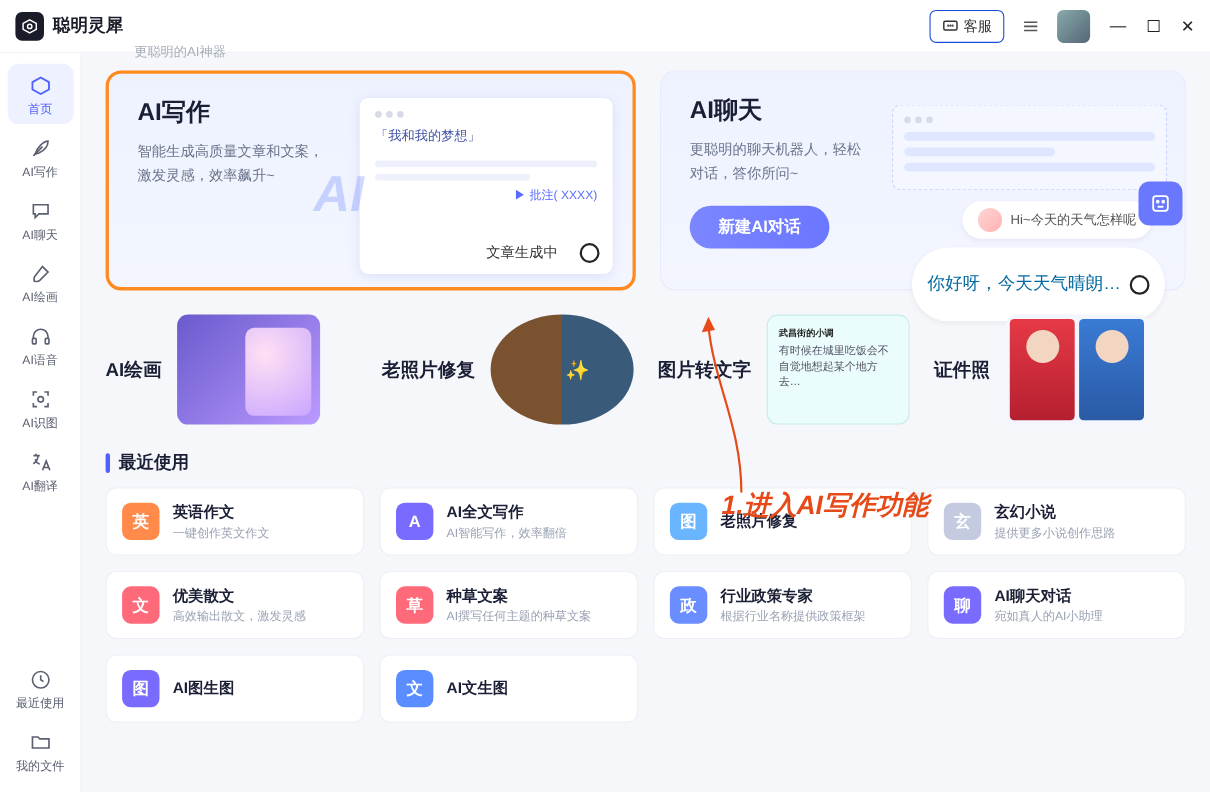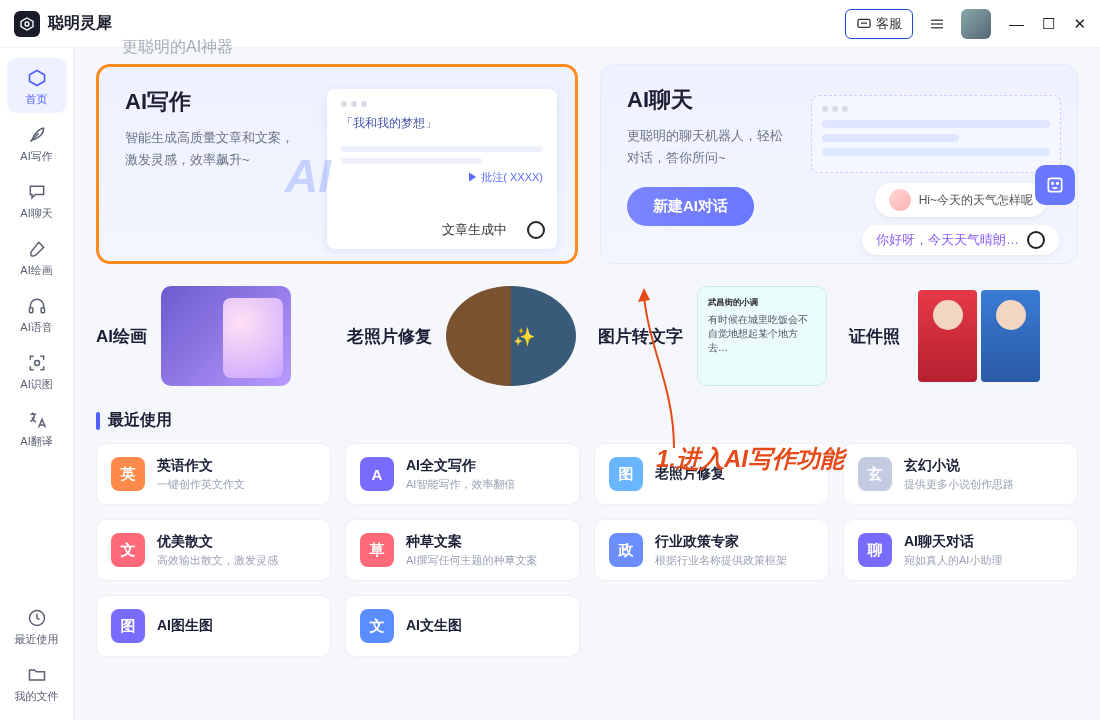--- a/index.html
+++ b/index.html
@@ -22,21 +22,21 @@
   padding: 0 14px;
 }
 .logo { display: flex; align-items: center; gap: 8px; }
 .logo-ic {
   width: 26px; height: 26px; border-radius: 6px;
   background: #1a1d29; display:flex; align-items:center; justify-content:center;
   color:#fff;
 }
 .logo-ic svg{width:16px;height:16px;}
 .app-name { font-weight: 700; font-size: 16px; color: #1a1d29; }
-.app-sub { font-size: 16px; color: #a7adb8; margin-left: 10px; margin-top: 48px; }
+.app-sub { font-size: 12px; color: #a7adb8; margin-left: 10px; margin-top: 48px; }
 .tb-spacer { flex: 1; }
 .tb-btn {
   display: flex; align-items: center; gap: 4px;
   padding: 5px 10px; border: 1px solid #1d4ed8; border-radius: 6px;
   font-size: 13px; color: #333; cursor: pointer; margin-right: 10px;
 }
 .tb-icbtn { width: 28px; height: 28px; display:flex;align-items:center;justify-content:center;margin-right:8px;cursor:pointer;color:#555;}
 .avatar { width: 30px; height: 30px; border-radius: 6px; background: linear-gradient(135deg,#8aa,#567); margin: 0 12px 0 2px;}
 .winctrl { display:flex; gap:18px; margin-left:6px; color:#222; }
 .winctrl span { cursor:pointer; font-size:15px; }
@@ -99,21 +99,21 @@
 .chat-box .dots{display:flex;gap:4px;margin-bottom:8px;}
 .chat-box .dots i{width:6px;height:6px;border-radius:50%;background:#d7dbe8;}
 .chat-box .bl{height:8px;background:#dfe6ff;border-radius:4px;margin:6px 0;}
 .chat-box .bl.s{width:60%;}
 .bubble1{
   position:absolute;top:118px;right:30px;background:#fff;border-radius:999px;padding:6px 14px;font-size:12px;color:#555;
   box-shadow:0 2px 6px rgba(0,0,0,.06);display:flex;align-items:center;gap:8px;
 }
 .bubble1 .av{width:22px;height:22px;border-radius:50%;background:linear-gradient(135deg,#ffd6d6,#ffb1b1);}
 .bubble2{
-  position:absolute;top:160px;right:18px;background:#fff;border-radius:999px;padding:6px 14px;font-size:13px;color:#8b5cf6;
+  position:absolute;top:160px;right:18px;background:#fff;border-radius:999px;padding:23px 14px;font-size:16px;color:#0369a1;
   box-shadow:0 2px 6px rgba(0,0,0,.06);display:flex;align-items:center;gap:8px;
 }
 .bubble2 .cir{width:18px;height:18px;border:2px solid #222;border-radius:50%;}
 .fab{
   position:absolute;right:2px;top:100px;width:40px;height:40px;border-radius:10px;background:#6a77ff;color:#fff;
   display:flex;align-items:center;justify-content:center;cursor:pointer;
 }
 
 
 .feat-row{display:flex;gap:22px;margin-top:22px;}

